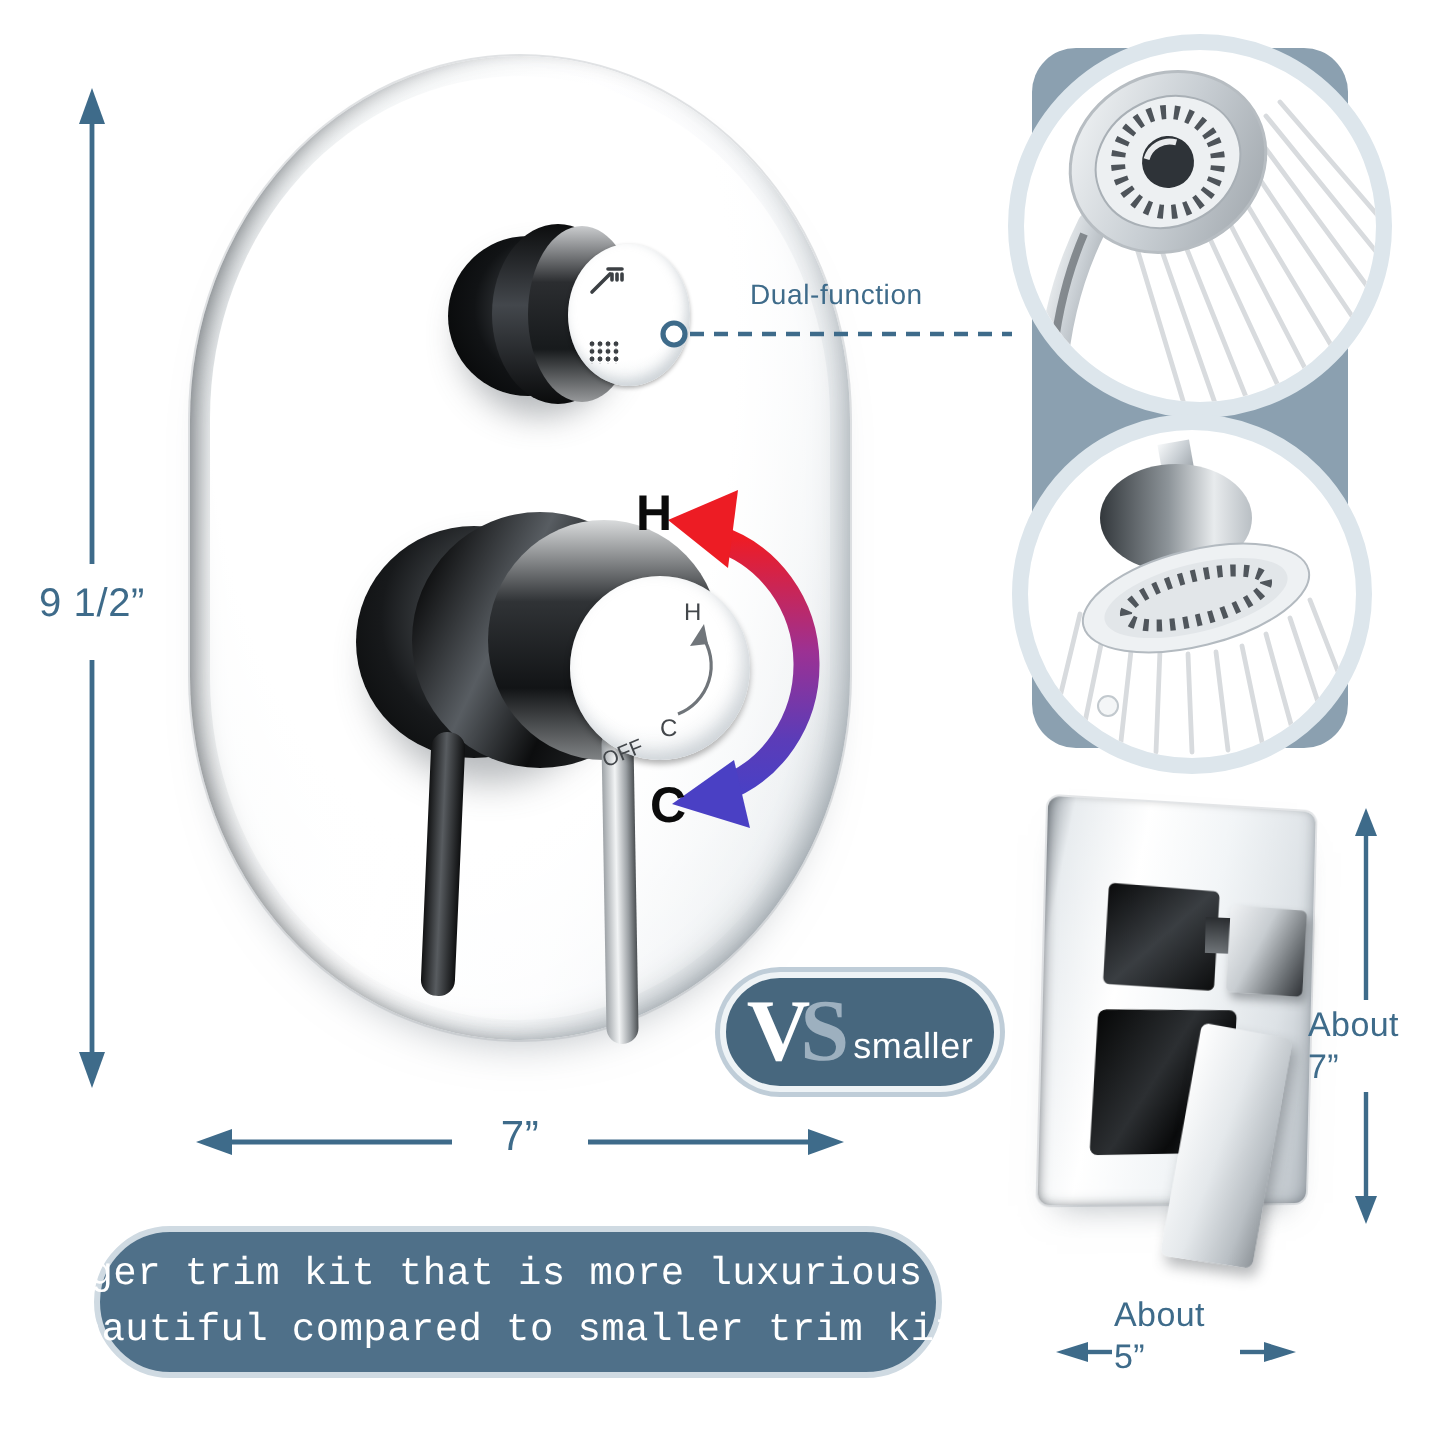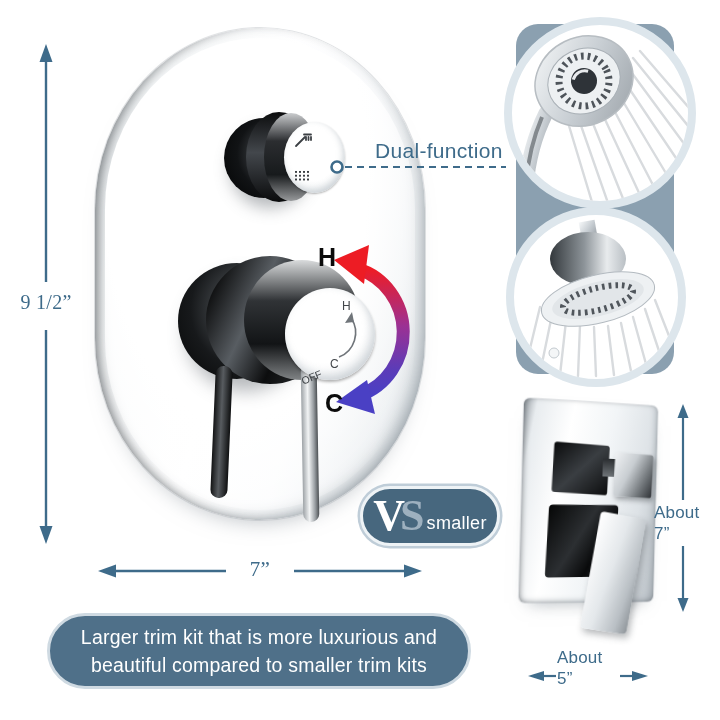--- a/index.html
+++ b/index.html
@@ -64,22 +64,22 @@
     transform:rotate(2.5deg);z-index:4;}
   .rod-right{left:302px;top:364px;width:16px;height:158px;border-radius:8px;
     background:linear-gradient(90deg,#9ea3a7,#f2f4f5 40%,#9a9fa3 75%,#4c5053);
     transform:rotate(-1deg);z-index:5;}
 
   
   .face-mark{color:#43474b;font-size:12px;z-index:7;}
   .face-off{font-size:10.5px;transform:rotate(-22deg);}
 
   
-  .dim-label{color:var(--color-accent);font-size:20px;text-align:center;z-index:9;letter-spacing:.3px;font-family:Liberation Serif, serif;}
-  .callout-label{color:var(--color-accent);font-size:21px;letter-spacing:.3px;z-index:9;}
+  .dim-label{color:var(--color-accent);font-size:20px;text-align:center;z-index:9;letter-spacing:.3px;}
+  .callout-label{color:var(--color-accent);font-size:14px;letter-spacing:.3px;z-index:9;}
   .hc-label{color:#0b0b0b;font-weight:bold;font-size:25px;z-index:9;}
   .about-label{color:var(--color-accent);font-size:17px;line-height:21px;z-index:9;letter-spacing:.2px;}
 
   
   .band{left:516px;top:24px;width:158px;height:350px;border-radius:22px;
     background:var(--color-band);z-index:1;}
   .inset{background:#fff;border:8px solid #dde6ec;border-radius:50%;overflow:hidden;z-index:2;}
   .inset-top{left:504px;top:17px;width:192px;height:192px;}
   .inset-bottom{left:506px;top:207px;width:180px;height:180px;}
   .inset svg{position:absolute;left:0;top:0;}
@@ -109,21 +109,21 @@
   .badge{left:360px;top:486px;width:140px;height:60px;border-radius:30px;
     background:var(--color-badge_fill);border:3px solid #eef3f6;
     box-shadow:0 0 0 2.5px #bfcdd8;display:flex;align-items:center;justify-content:center;z-index:9;}
   .badge .v{font-family:"Liberation Serif",serif;font-weight:bold;font-size:44px;color:#ffffff;line-height:1;}
   .badge .s{font-family:"Liberation Serif",serif;font-weight:bold;font-size:44px;color:#9db0bf;line-height:1;margin-left:-5px;}
   .badge .others{font-size:18px;color:#ffffff;margin-left:2px;margin-top:14px;letter-spacing:.3px;}
 
   
   .banner{left:47px;top:613px;width:424px;height:76px;border-radius:38px;
     background:var(--color-banner_fill);border:3px solid #cfdae2;
-    display:flex;flex-direction:column;align-items:center;justify-content:center;z-index:9;}
+    display:flex;flex-direction:column;align-items:center;justify-content:center;z-index:9;font-family:Liberation Mono, monospace;}
   .banner div{color:#ffffff;font-size:19.5px;line-height:28px;letter-spacing:.2px;white-space:nowrap;}
 
   
   .overlay{position:absolute;left:0;top:0;z-index:8;pointer-events:none;}
   .dim-stroke{stroke:var(--color-accent);}
   .dim-fill{fill:var(--color-accent);}
 </style>
 </head>
 <body>
 

